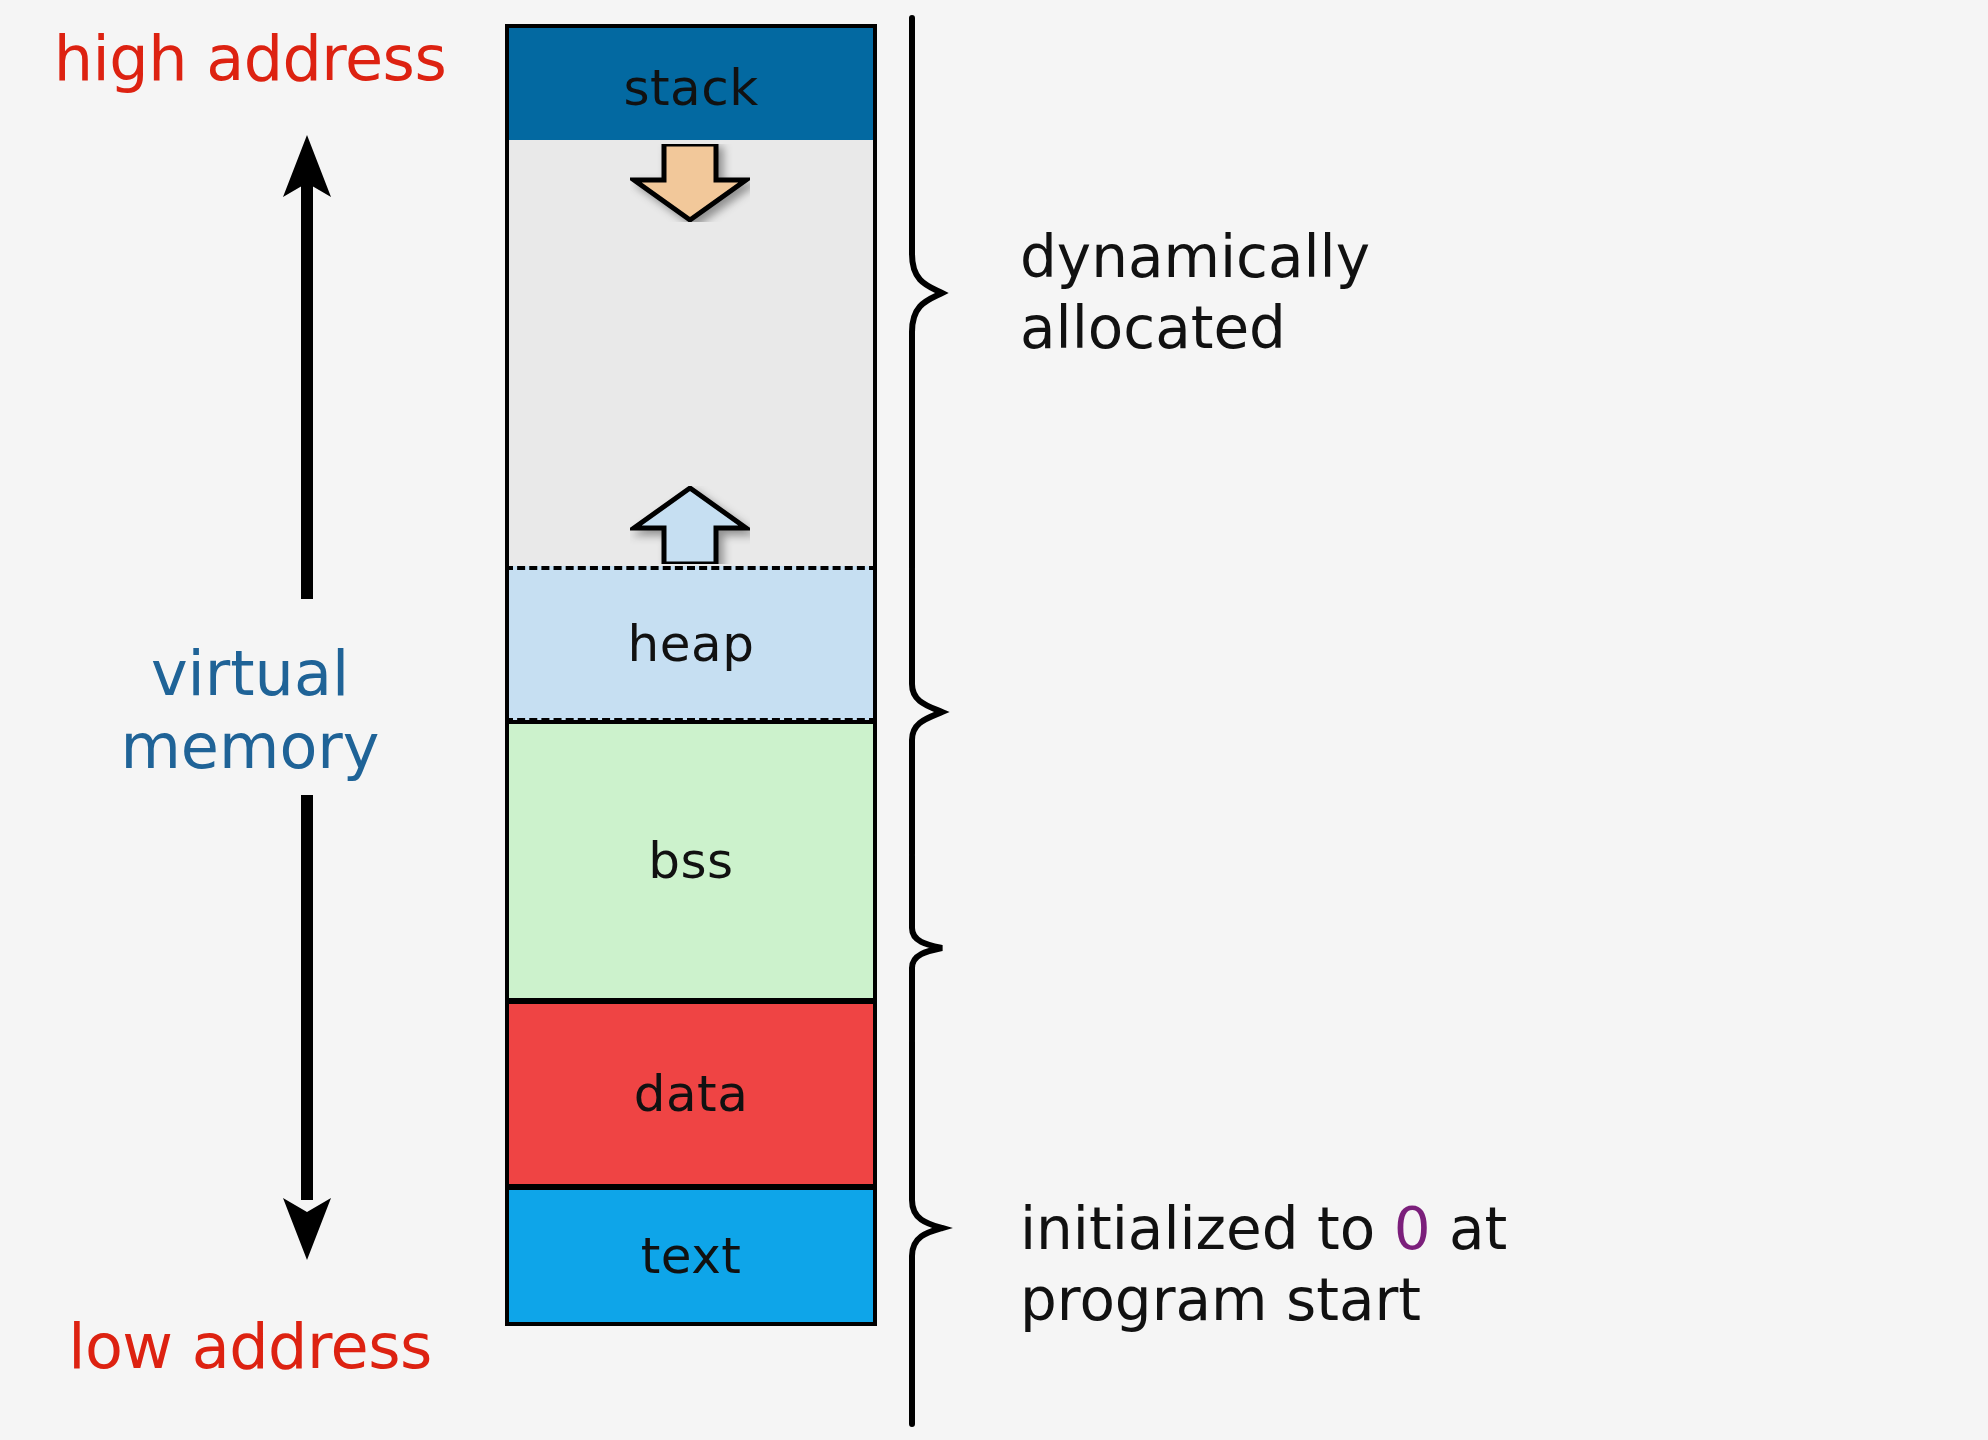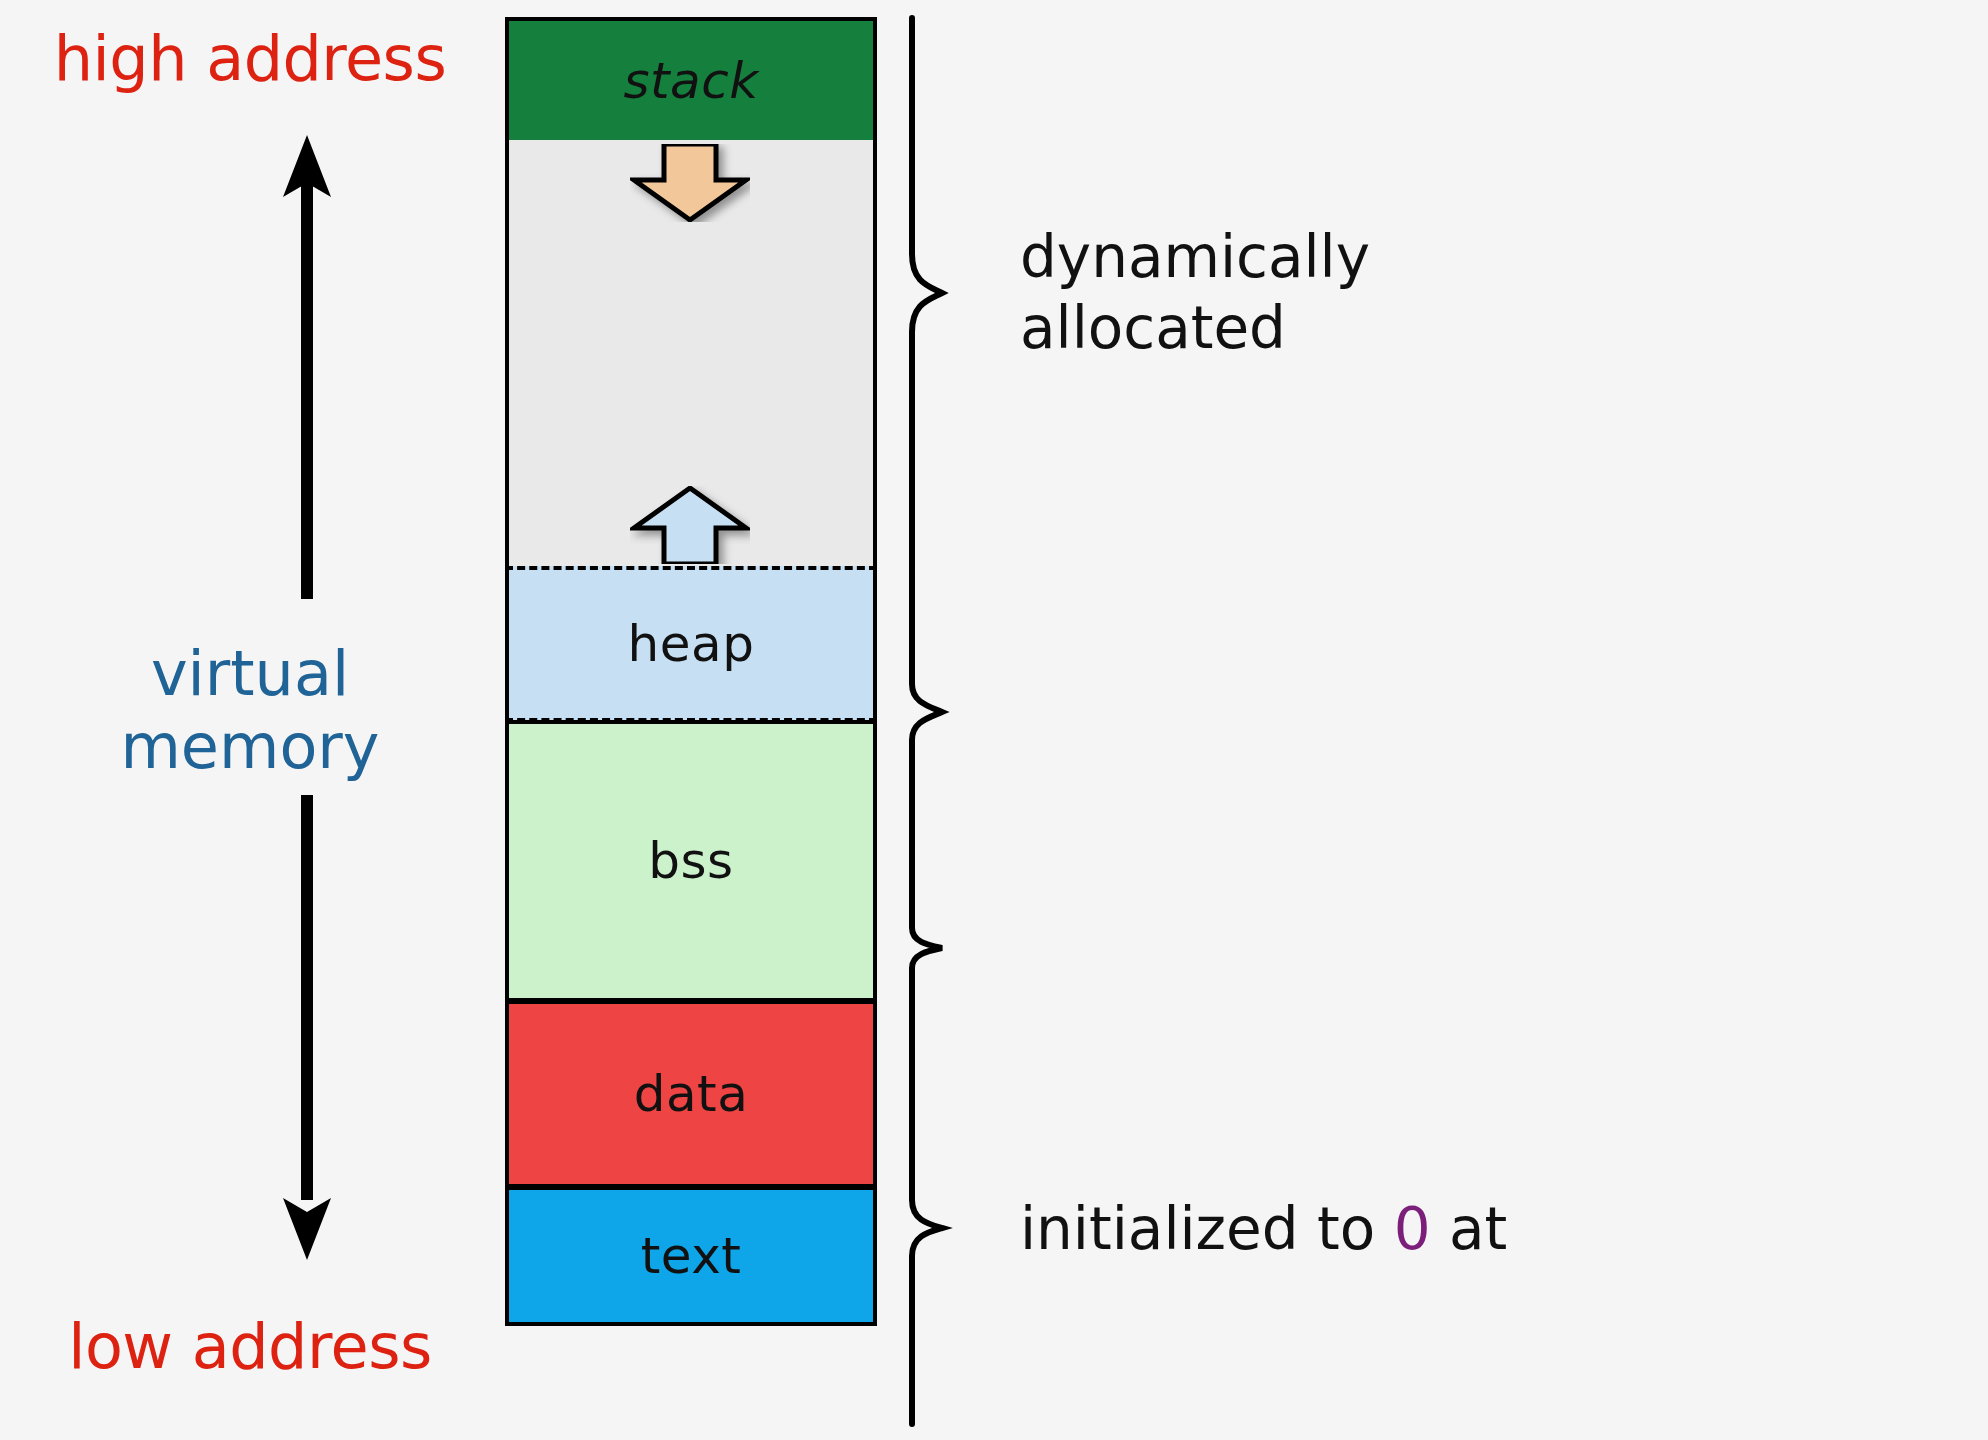--- a/index.html
+++ b/index.html
@@ -77,25 +77,24 @@
     justify-content: center;
   }
   .mem-label {
     font-size: 50px;
     color: #111;
     letter-spacing: 0.5px;
     position: relative;
     z-index: 3;
   }
   #block-stack {
-    top: 1px;
+    top: 8px;
     height: 128px;
-    background: #15803d;
+    background: #0369a1;
     border-bottom-width: 4px;
-    font-style: italic;
   }
   #block-gap {
     top: 124px;
     height: 430px;
     background: #e9e9e9;
     border-top: none;
     border-bottom: none;
   }
   #block-heap {
     top: 550px;
@@ -262,20 +261,21 @@
       <span class="tline">allocated</span>
     </div>
   </div>
 
   <div class="brace-group" id="brace-bss">
     <svg class="brace-svg" width="120" height="292" viewBox="0 0 120 292" xmlns="http://www.w3.org/2000/svg">
       <path d="M 22 4 C 22 4 22 100 22 118 C 22 136 38 140 52 146 C 38 152 22 156 22 174 C 22 192 22 288 22 288" fill="none" stroke="#000" stroke-width="6" stroke-linecap="round"></path>
     </svg>
     <div class="brace-text" id="brace-bss-text">
       <span class="tline"><span>initialized to </span><span class="zero-highlight">0</span><span> at</span></span>
+      <span class="tline">program start</span>
     </div>
   </div>
 
   <div class="brace-group" id="brace-data">
     <svg class="brace-svg" width="120" height="192" viewBox="0 0 120 192" xmlns="http://www.w3.org/2000/svg">
       <path d="M 22 4 C 22 4 22 62 22 76 C 22 90 38 93 52 96 C 38 99 22 102 22 116 C 22 130 22 188 22 188" fill="none" stroke="#000" stroke-width="6" stroke-linecap="round"></path>
     </svg>
 
   </div>
 

